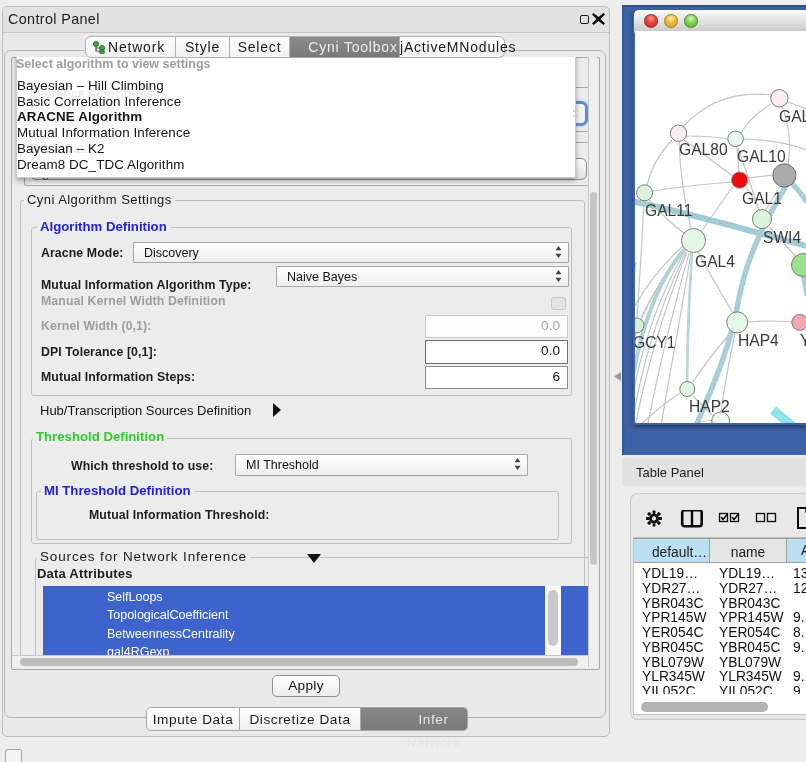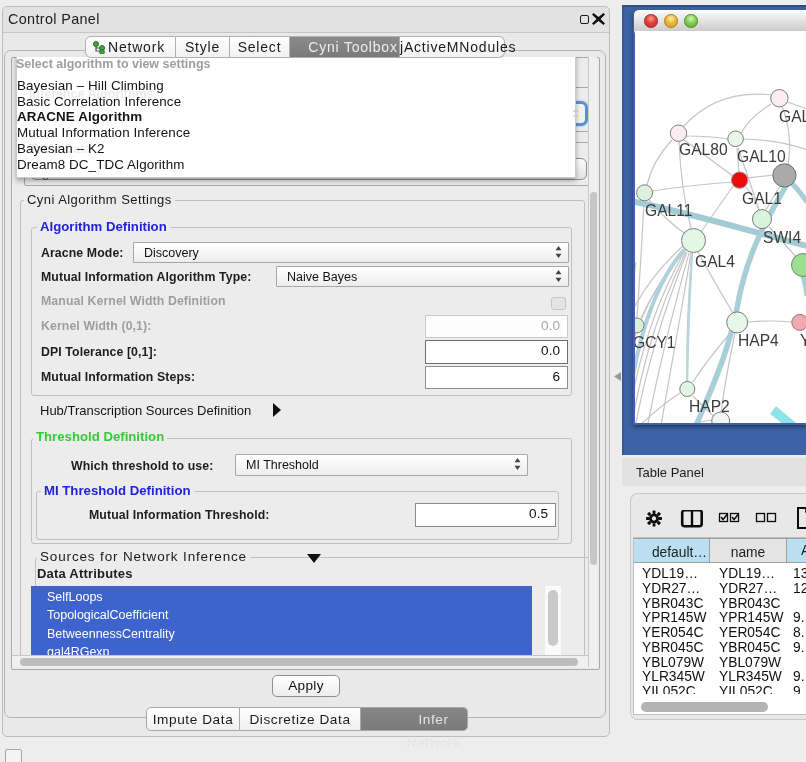--- a/index.html
+++ b/index.html
@@ -64,21 +64,21 @@
 
   <div class="gbox" style="left:20px;top:170px;width:539px;height:167px;"></div>
   <div class="gtitle" style="left:26px;top:162px;color:#2222dd;font-weight:bold;font-size:13.2px;">Algorithm Definition</div>
   <label class="fl" style="left:30px;top:189px;">Aracne Mode:</label>
   <div class="combo" style="left:122px;top:185px;width:434px;height:19px;">
       <span class="ctext">Discovery</span>
       <svg class="carr" width="6" height="12" viewBox="0 0 6 12">
         <path d="M3 0 L6 4.2 L0 4.2 Z M3 12 L0 7.8 L6 7.8 Z" fill="#444"></path>
       </svg>
     </div>
-  <label class="fl" style="left:30px;top:213px;">Mutual Information Algorithm Type:</label>
+  <label class="fl" style="left:30px;top:221px;">Mutual Information Algorithm Type:</label>
   <div class="combo" style="left:265px;top:209px;width:291px;height:19px;">
       <span class="ctext">Naive Bayes</span>
       <svg class="carr" width="6" height="12" viewBox="0 0 6 12">
         <path d="M3 0 L6 4.2 L0 4.2 Z M3 12 L0 7.8 L6 7.8 Z" fill="#444"></path>
       </svg>
     </div>
   <label class="fl" style="left:30px;top:237px;color:#9e9e9e;">Manual Kernel Width Definition</label>
   <div class="abs" style="left:540px;top:240px;width:13px;height:11px;background:#e4e4e4;border:1px solid #c6c6c6;border-radius:3px;"></div>
   <label class="fl" style="left:30px;top:262px;color:#9e9e9e;">Kernel Width (0,1):</label>
   <div class="field" style="left:414px;top:258px;width:134px;height:19px;border:1px solid #c9c9c9;background:#fdfdfd;color:#a8a8a8;padding:2px 7px 0 0;">0.0</div>
@@ -97,29 +97,28 @@
   <label class="fl" style="left:60px;top:402px;">Which threshold to use:</label>
   <div class="combo" style="left:224px;top:397px;width:291px;height:20px;">
       <span class="ctext">MI Threshold</span>
       <svg class="carr" width="6" height="12" viewBox="0 0 6 12">
         <path d="M3 0 L6 4.2 L0 4.2 Z M3 12 L0 7.8 L6 7.8 Z" fill="#444"></path>
       </svg>
     </div>
   <div class="gbox" style="left:25px;top:434px;width:521px;height:47px;"></div>
   <div class="gtitle" style="left:30px;top:426px;color:#2222dd;font-weight:bold;font-size:13.2px;">MI Threshold Definition</div>
   <label class="fl" style="left:38px;top:451px;padding-left:40px;">Mutual Information Threshold:</label>
-  <div class="field" style="left:404px;top:446px;width:132px;height:20px;border:1.5px solid #8a8a8a;padding:2px 7px 0 0;">0.5</div>
 
   <div class="gbox" style="left:24px;top:500px;width:561px;height:200px;"></div>
   <div class="gtitle" style="left:26px;top:492px;color:#1a1a1a;font-size:13.5px;font-weight:normal;letter-spacing:0.85px;">Sources for Network Inference</div>
   <svg class="abs" style="left:296px;top:497px;" width="14" height="9" viewBox="0 0 14 9">
       <path d="M0 0 L14 0 L7 9 Z" fill="#111"></path>
     </svg>
   <label class="fl" style="left:26px;top:509px;font-size:13px;letter-spacing:0.2px;">Data Attributes</label>
-  <div class="abs" style="left:20px;top:529px;width:501px;height:74px;background:#3e63cc;color:#fff;font-size:12.5px;">
+  <div class="abs" style="left:32px;top:529px;width:501px;height:74px;background:#3e63cc;color:#fff;font-size:12.5px;padding-left:48px;">
     <div style="padding:2px 0 0 16px;line-height:18.4px;">SelfLoops<br>TopologicalCoefficient<br>BetweennessCentrality<br>gal4RGexp</div>
   </div>
   <div class="abs" style="left:534px;top:529px;width:16px;height:74px;background:#fafafa;"></div>
   <div class="abs" style="left:537px;top:533px;width:10px;height:56px;background:#c9c9c9;border-radius:5px;"></div>
 
   <div class="abs" style="left:1px;top:598px;width:576px;height:13px;background:#f0f0f0;border-top:1px solid #c6c6c6;"></div>
   <div class="abs" style="left:9px;top:601px;width:558px;height:8px;background:#bdbdbd;border-radius:4px;"></div>
 
   <div class="abs" style="left:577px;top:0px;width:9px;height:611px;background:#f0f0f0;border-left:1px solid #c9c9c9;"></div>
   <div class="abs" style="left:578.5px;top:135px;width:8px;height:373px;background:#c6c6c6;border-radius:4px;"></div>

